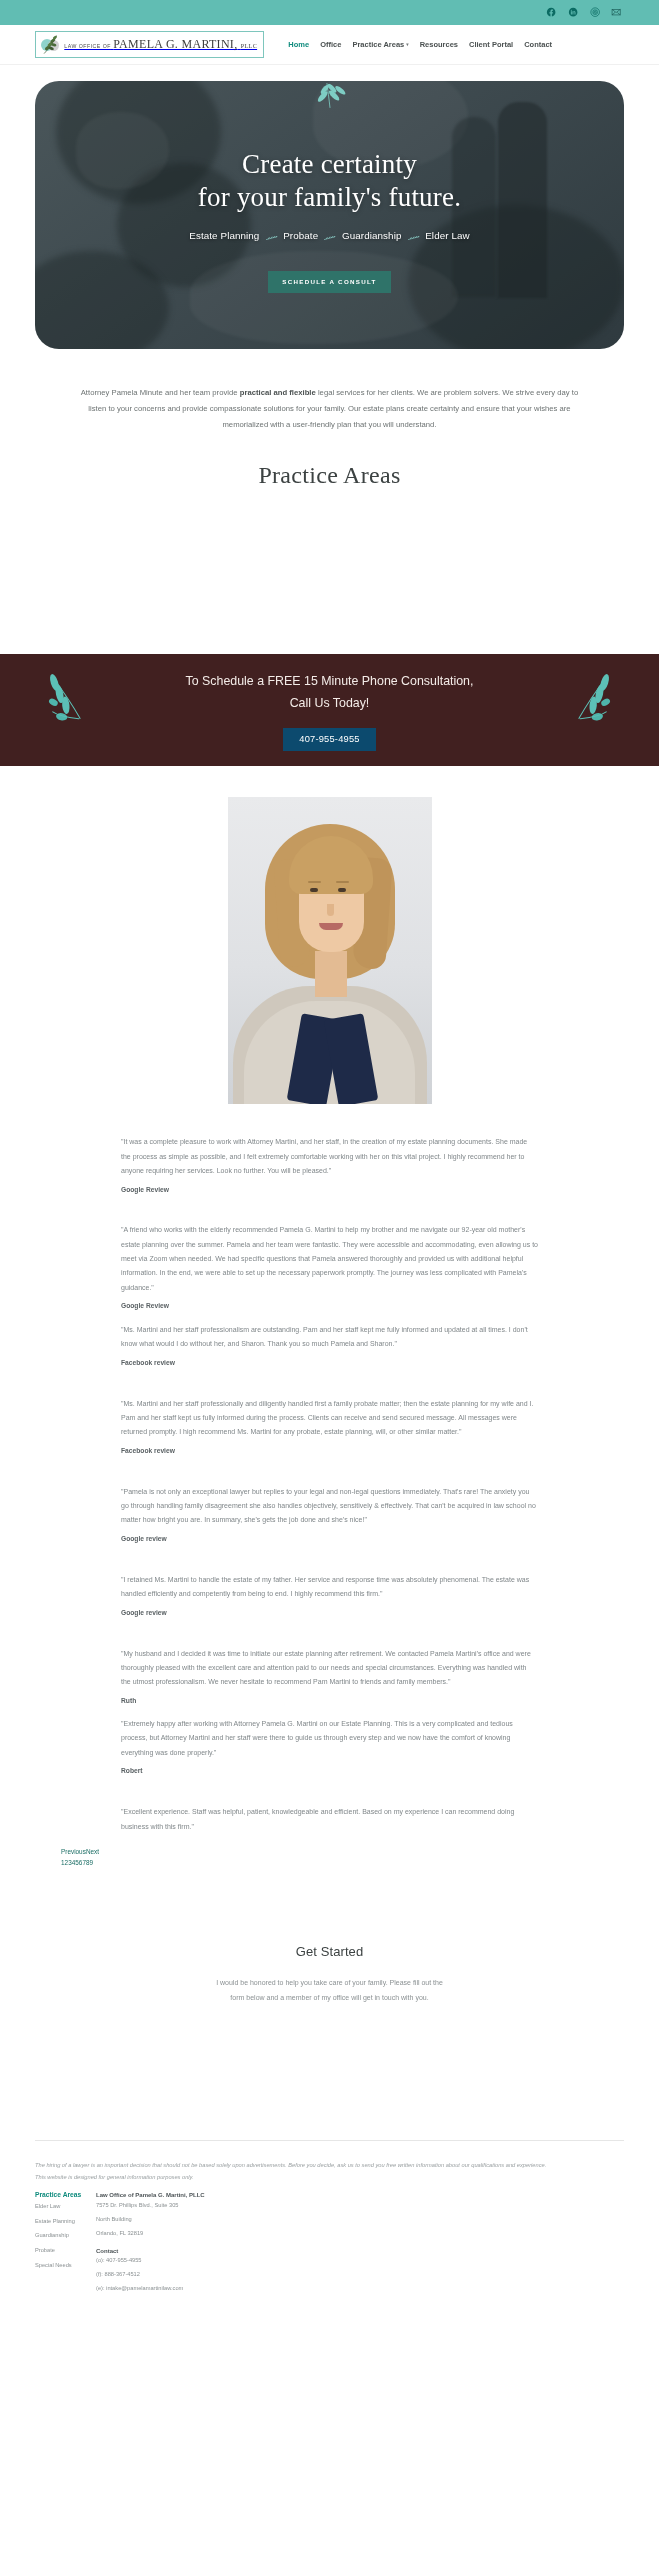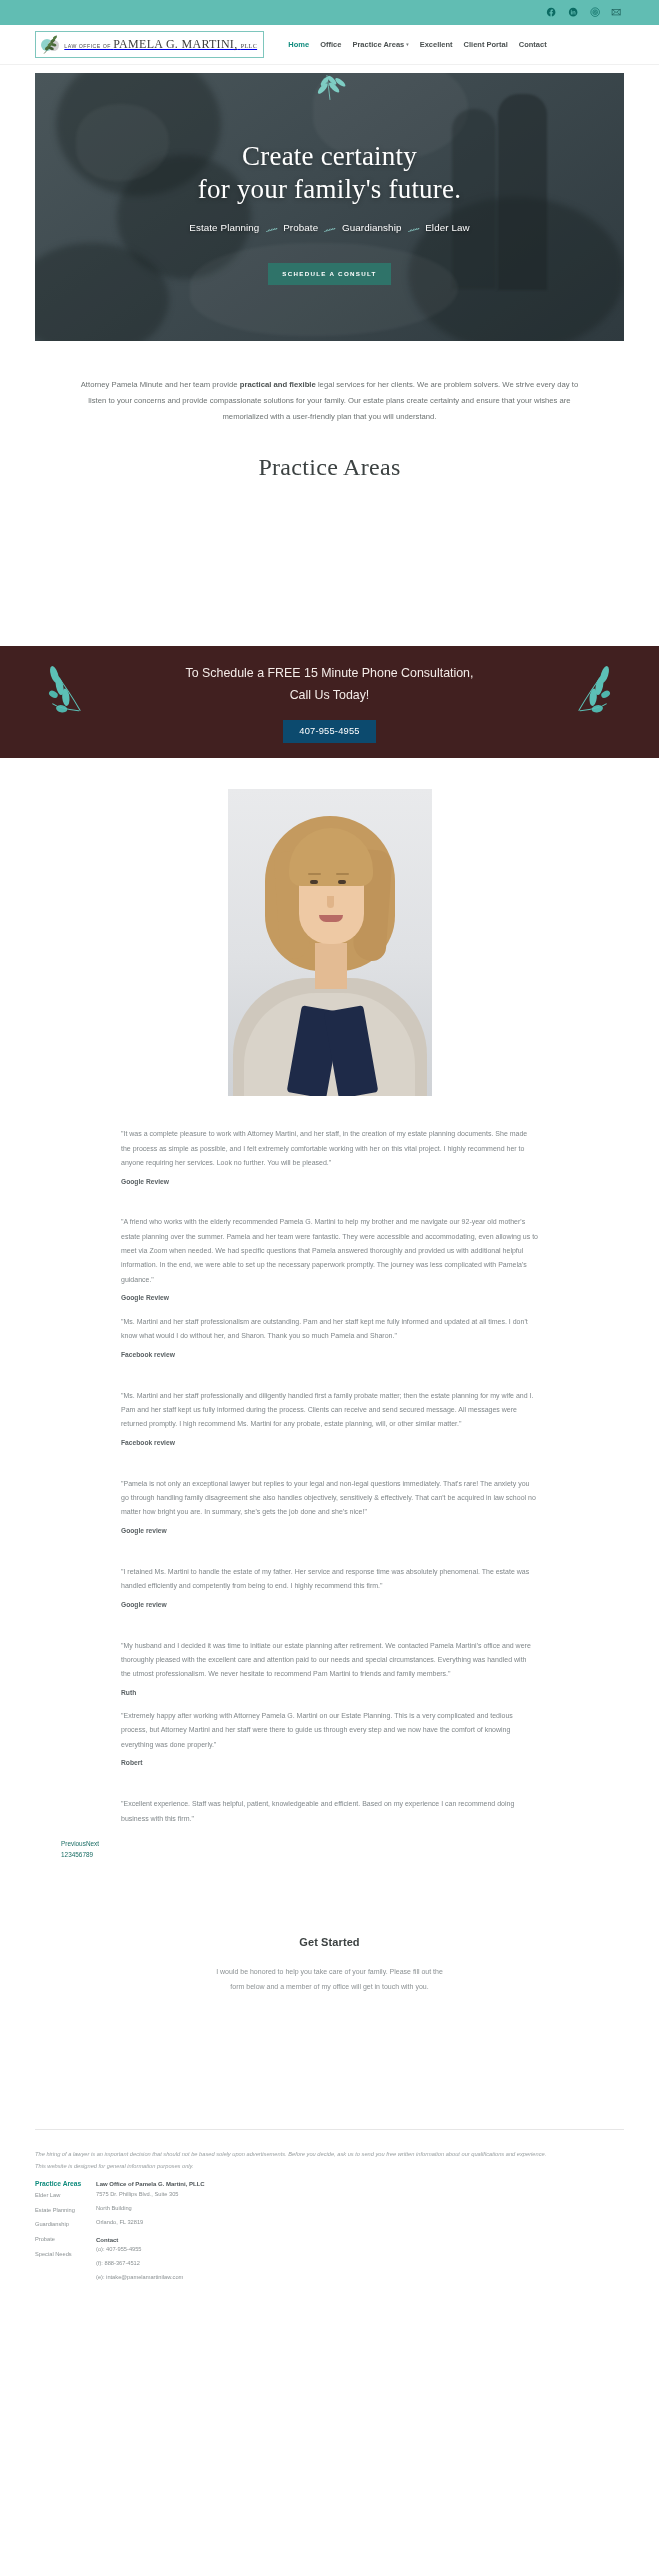--- a/index.html
+++ b/index.html
@@ -75,24 +75,24 @@
     font-size: 7.5px; color: #4a5050; text-decoration: none; font-weight: 600;
     display: inline-flex; align-items: center; gap: 2.1px;
   }
   .nav a.active { color: #0e8b7d; }
   .caret { font-size: 4.6px; opacity: .75; }
 
   
   .hero {
     position: relative;
     height: 268px;
-    margin: 8px 35px;
+    margin: 16px 35px;
     overflow: hidden;
     background: linear-gradient(145deg,#4a565a 0%,#3f4b50 40%,#2f3a3f 100%);
-    display: flex; flex-direction: column; align-items: center; justify-content: center;
+    display: flex; flex-direction: column; align-items: center; justify-content: center; border-radius: 24px;
   }
   .hero-bg { position: absolute; inset: 0; overflow: hidden; }
   .hero-bg .blob {
     position: absolute; border-radius: 48% 52% 55% 45%;
     background: rgba(255,255,255,.045); filter: blur(1.5px);
   }
   .hero-bg .dark {
     position: absolute; border-radius: 50%;
     background: rgba(20,28,30,.35); filter: blur(3.1px);
   }
@@ -206,21 +206,21 @@
   }
   .gap-lg { height: 17.5px; }
 
   .pager { padding: 0 61px; margin-top: 12.4px; }
   .pager a { color: #1a6d64; text-decoration: none; font-size: 6.4px; }
   .pager .nums { margin-top: 1.5px; }
 
   
   .getstarted { text-align: center; margin-top: 77px; }
   .getstarted h2 {
-    font-size: 11px; font-weight: 700; color: #3c4242; letter-spacing: 0.1px;
+    font-size: 13px; font-weight: 400; color: #3c4242; letter-spacing: 0.1px;
   }
   .getstarted p {
     margin-top: 17.5px; font-size: 7px; line-height: 2.1; color: #8b9193;
   }
   .form-spacer { height: 134px; }
 
   
   .footer-rule { border-top: 0.5px solid #e6e6e6; margin: 0 35px; }
   .footer { padding: 19.6px 35px 0; }
   .disclaimer {
@@ -294,21 +294,21 @@
         <span>Home</span>
       </a>
     <a href="#">
         <span>Office</span>
       </a>
     <a href="#">
         <span>Practice Areas</span>
         <span class="caret">▾</span>
       </a>
     <a href="#">
-        <span>Excellent</span>
+        <span>Resources</span>
       </a>
     <a href="#">
         <span>Client Portal</span>
       </a>
     <a href="#">
         <span>Contact</span>
       </a>
   </nav>
 </div>
 

